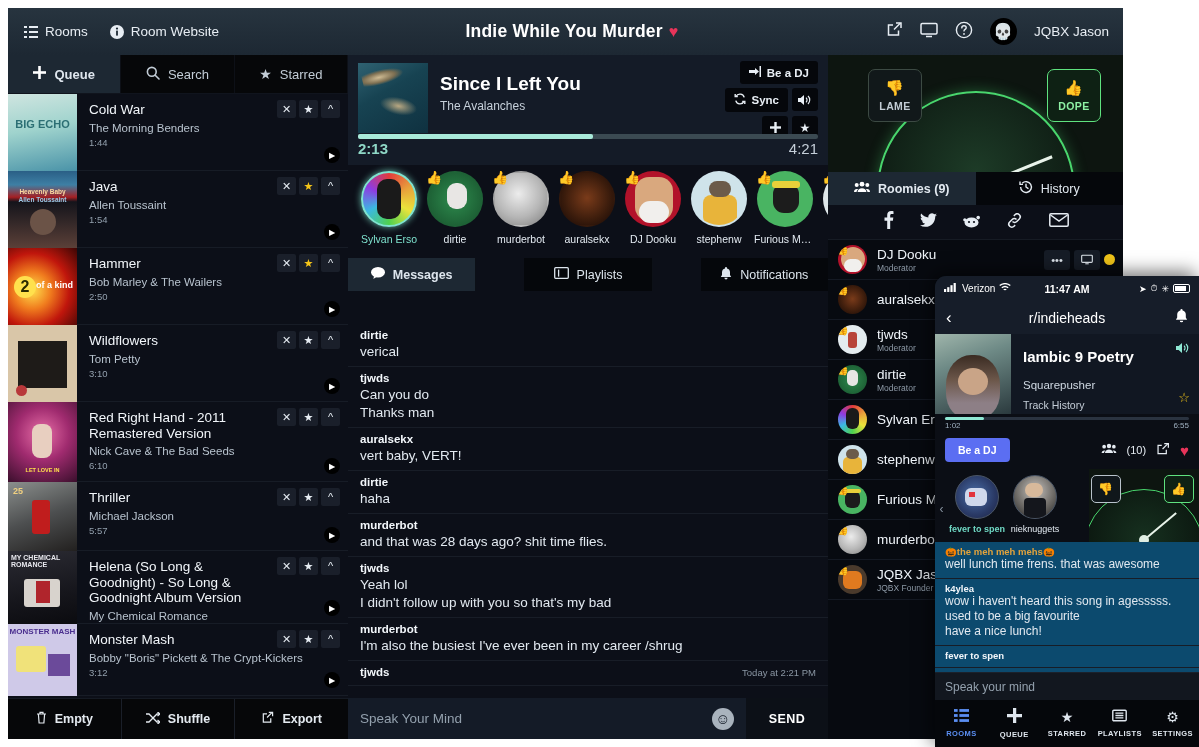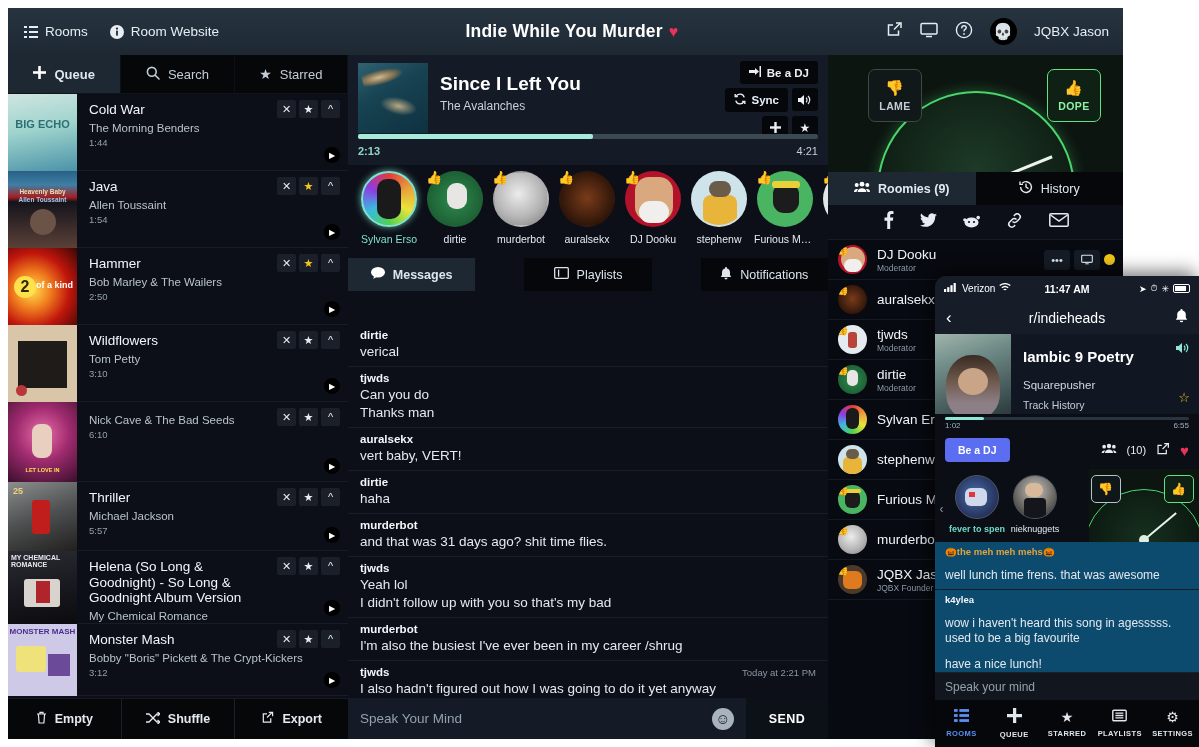--- a/index.html
+++ b/index.html
@@ -64,21 +64,21 @@
   .np-artist { color:#c6d0da; font-size:12px; margin-top:4px; }
   .np-ctrls { position:absolute; right:10px; top:6px; display:flex; flex-direction:column; align-items:flex-end; gap:4px; }
   .np-btn { background:#05070b; color:#e9eff5; font-size:11.5px; font-weight:bold; border-radius:3px;
      padding:5px 9px; display:flex; align-items:center; gap:6px; cursor:pointer; }
   .np-row { display:flex; gap:4px; }
   .np-sq { background:#05070b; color:#e9eff5; width:26px; height:23px; border-radius:3px; display:flex;
      align-items:center; justify-content:center; font-size:12px; cursor:pointer; }
   .np-bar { position:absolute; left:10px; right:10px; bottom:26px; height:5px; background:#3b4a52; border-radius:2px; }
   .np-bar-fill { height:5px; background:#a8ead9; border-radius:2px; }
   .np-times { position:absolute; left:10px; right:10px; bottom:8px; display:flex; justify-content:space-between;
-     font-size:11px; }
+     font-size:15px; }
   .np-cur { color:#8fd8c6; font-weight:bold; }
   .np-tot { color:#c4ced8; }
 
   .djstrip { position:relative; height:93px; background:#0c0f18; display:flex; padding:6px 0 0 8px; overflow:hidden; }
   .dj { width:66px; flex:0 0 66px; text-align:center; position:relative; cursor:pointer; }
   .dj .ring { width:56px; height:56px; margin:0 auto; border-radius:50%; background:#233; overflow:hidden;
      position:relative; border:2px solid transparent; }
   .dj.current .ring { border-color:#7fe3cf; box-shadow:0 0 7px rgba(127,227,207,.8); }
   .dj .nm { font-size:10.5px; color:#e3eaf1; margin-top:6px; overflow:hidden; text-overflow:ellipsis; white-space:nowrap; padding:0 2px; }
   .dj.current .nm { color:#7fe3cf; }
@@ -190,21 +190,21 @@
   .pmeter .phub { position:absolute; left:50%; margin-left:-5px; top:66px; width:10px; height:10px; border-radius:50%;
      background:#dfeee3; }
   .pvb { position:absolute; top:6px; width:30px; height:28px; border-radius:5px; display:flex; align-items:center;
      justify-content:center; font-size:12px; cursor:pointer; z-index:3; }
   .pvlame { left:4px; border:1px solid #b8c2cb; background:#10171b; color:#cfd8e0; }
   .pvdope { right:5px; border:1.5px solid #5fe27f; background:#0e2114; color:#8ef0a4; }
   .pchat { position:absolute; top:266px; left:0; right:0; bottom:75px; overflow:hidden; background:#0c4a6e; }
   .pmsg { padding:4px 10px 6px 10px; border-bottom:1px solid #171d27; }
   .pmsg .pw { font-size:9.5px; font-weight:bold; color:#f2f6fa; }
   .pmsg .pw.orange { color:#e2a33c; }
-  .pmsg .pl { color:#e2e9f0; font-size:12px; margin-top:11px; line-height:15px; }
+  .pmsg .pl { color:#e2e9f0; font-size:12px; margin-top:0; line-height:15px; }
   .pinput { position:absolute; left:0; right:0; bottom:47px; height:28px; background:#12171f; display:flex;
      align-items:center; padding-left:10px; color:#93a0ad; font-size:12px; border-top:1px solid #1b212b; }
   .ptabs { position:absolute; left:0; right:0; bottom:0; height:47px; background:#05070b; display:flex; }
   .ptab { flex:1; display:flex; flex-direction:column; align-items:center; justify-content:center; gap:4px;
      color:#dfe6ee; cursor:pointer; }
   .ptab .pi { font-size:14px; }
   .ptab .pn { font-size:7.5px; font-weight:bold; letter-spacing:.4px; }
   .ptab.active { color:#5b8ef2; }
   .ptab.active .pn { color:#5b8ef2; }
 </style>
@@ -366,20 +366,21 @@
             <div class="qplay">▶</div>
           </div>
         </div>
 
         <div class="qrow" style="height:80px;">
           <div class="art" style="height:80px;background:radial-gradient(circle at 50% 40%,#e86fa8 0%,#a02b6f 45%,#3a0f2c 100%);position:relative;">
             <div style="position:absolute;left:24px;top:22px;width:20px;height:34px;border-radius:8px;background:#e8cfc0;"></div>
             <div style="position:absolute;left:0;right:0;bottom:9px;text-align:center;color:#ffe14d;font-size:5.5px;font-weight:bold;">LET LOVE IN</div>
           </div>
           <div class="qmeta">
+            <div class="qtitle">Red Right Hand - 2011 Remastered Version</div>
             <div class="qartist">Nick Cave &amp; The Bad Seeds</div>
             <div class="qtime">6:10</div>
             <div class="qbtns">
               <div class="qbtn">✕</div>
               <div class="qbtn">★</div>
               <div class="qbtn">^</div>
             </div>
             <div class="qplay">▶</div>
           </div>
         </div>
@@ -617,35 +618,34 @@
         <div class="msg">
           <div class="who">auralsekx</div>
           <div class="line">vert baby, VERT!</div>
         </div>
         <div class="msg">
           <div class="who">dirtie</div>
           <div class="line">haha</div>
         </div>
         <div class="msg">
           <div class="who">murderbot</div>
-          <div class="line">and that was 31 days ago? shit time flies.</div>
+          <div class="line">and that was 28 days ago? shit time flies.</div>
         </div>
         <div class="msg">
           <div class="who">tjwds</div>
           <div class="line">Yeah lol</div>
           <div class="line">I didn't follow up with you so that's my bad</div>
         </div>
         <div class="msg">
           <div class="who">murderbot</div>
           <div class="line">I'm also the busiest I've ever been in my career /shrug</div>
         </div>
         <div class="msg">
           <div class="who">tjwds</div>
           <div class="ts">Today at 2:21 PM</div>
-          <div class="line">I also hadn't figured out how I was going to do it yet anyway</div>
         </div>
       </div>
 
       <div class="composer">
         <div class="ph">Speak Your Mind</div>
         <div class="emoji">☺</div>
         <div class="sendbtn">SEND</div>
       </div>
     </div>
 

